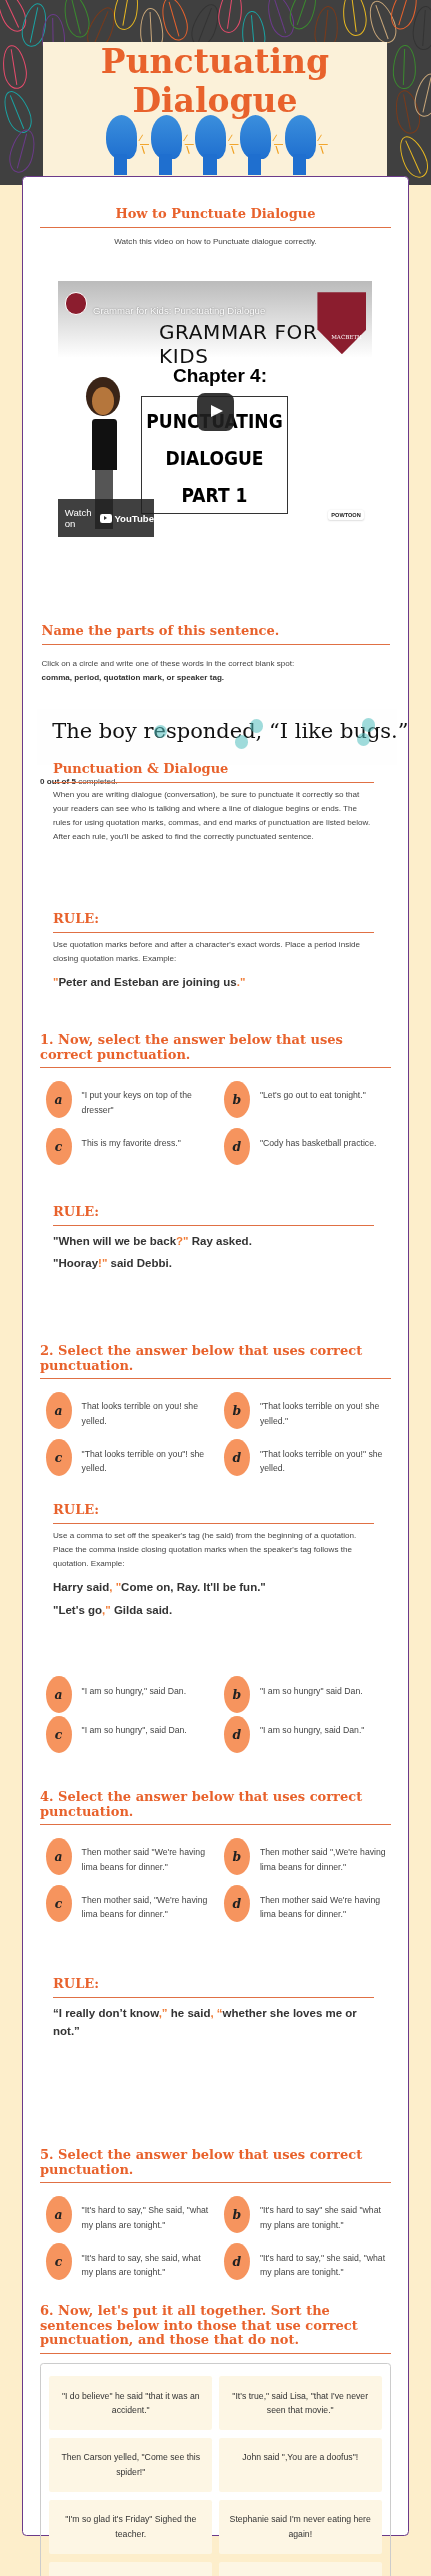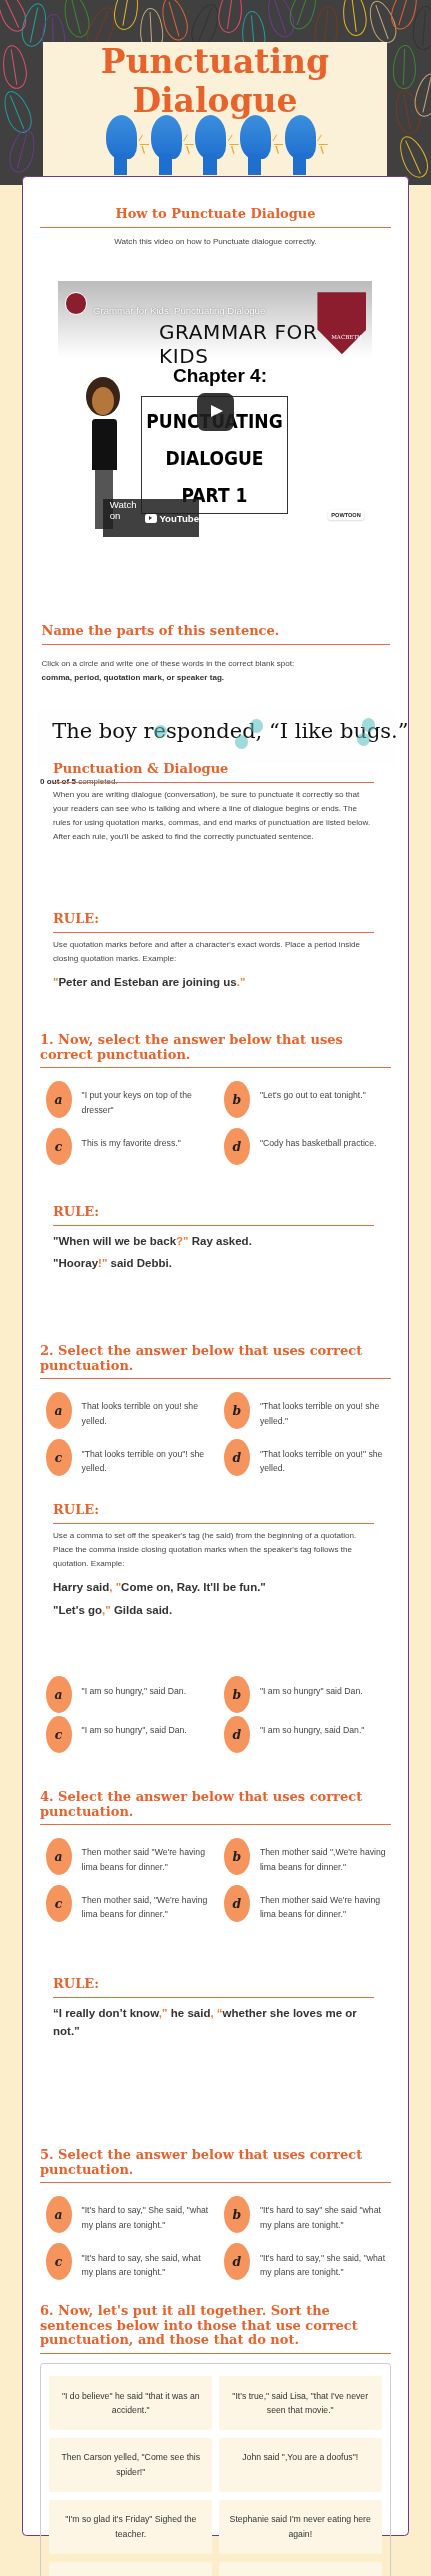--- a/index.html
+++ b/index.html
@@ -76,21 +76,21 @@
   .video-h1 { position: absolute; left: 101px; top: 39px; font-size: 20px; font-family: "DejaVu Sans", sans-serif; color: #111; letter-spacing: 0.6px; }
   .video-h2 { position: absolute; left: 115px; top: 84px; font-size: 19px; font-weight: bold; color: #000; }
   .video-box { position: absolute; left: 83px; top: 115px; width: 147px; height: 118px; border: 0.8px solid #333; text-align: center; font-weight: bold; font-size: 19px; line-height: 37px; padding-top: 5.6px; color: #000; font-family: "DejaVu Sans Condensed", "DejaVu Sans", sans-serif; }
   .video-play { position: absolute; left: 139px; top: 112px; width: 37px; height: 38px; background: #212121; border-radius: 7.9px; opacity: .9; }
   .video-play::after { content:""; position:absolute; left:13.5px; top:12.4px; border-left: 12.4px solid #fff; border-top: 6.7px solid transparent; border-bottom: 6.7px solid transparent; }
   .video-teacher { position: absolute; left: 22.5px; top: 96px; width: 51px; height: 152px; }
   .video-teacher .hair { position:absolute; left:5.6px; top:0; width:34px; height:39px; border-radius:50%; background:#3a2417; }
   .video-teacher .face { position:absolute; left:11.2px; top:10px; width:22.5px; height:28px; border-radius:50%; background:#b5763c; }
   .video-teacher .body { position:absolute; left:11.2px; top:42px; width:25px; height:51px; background:#111; border-radius:3.4px 3.4px 0 0;}
   .video-teacher .legs { position:absolute; left:14.6px; top:93px; width:18px; height:59px; background:#555; }
-  .video-watch { position: absolute; left: 0; bottom: 0; width: 96px; height: 38px; background: rgba(30,30,30,.85); color: #fff; font-size: 9.6px; display: flex; padding-left: 6.7px; gap: 5.6px; margin-left: 45px; }
+  .video-watch { position: absolute; left: 0; bottom: 0; width: 96px; height: 38px; background: rgba(30,30,30,.85); color: #fff; font-size: 9.6px; display: flex; align-items: center; padding-left: 6.7px; gap: 5.6px; }
   .yt-logo { display: inline-flex; align-items: center; gap: 2.2px; font-weight: bold; font-size: 9.6px; }
   .yt-logo .yt-box { width: 12.4px; height: 9px; background: #fff; border-radius: 2.2px; position: relative; }
   .yt-logo .yt-box::after { content:""; position:absolute; left:4.5px; top:2.2px; border-left:3.9px solid #333; border-top:2.2px solid transparent; border-bottom:2.2px solid transparent; }
   .video-powtoon { position: absolute; right: 7.9px; bottom: 17px; font-size: 5.6px; font-weight: bold; color: #222; background:#fff; padding:2.2px 3.4px; border-radius:2.2px; box-shadow: 0 0.6px 1.7px #ccc; }
 
   .sentence-box {
     position: absolute; left: 35px; top: 151px; width: 360px; height: 56px;
     background: #fefefe;
   }
   .sentence {

